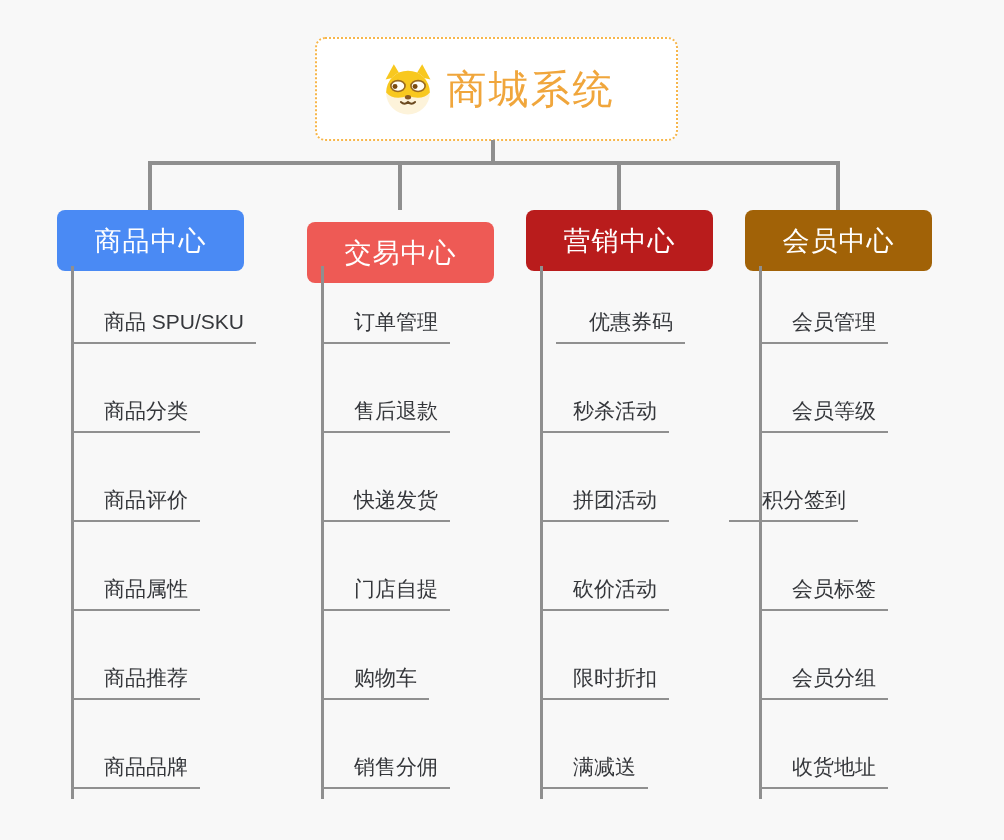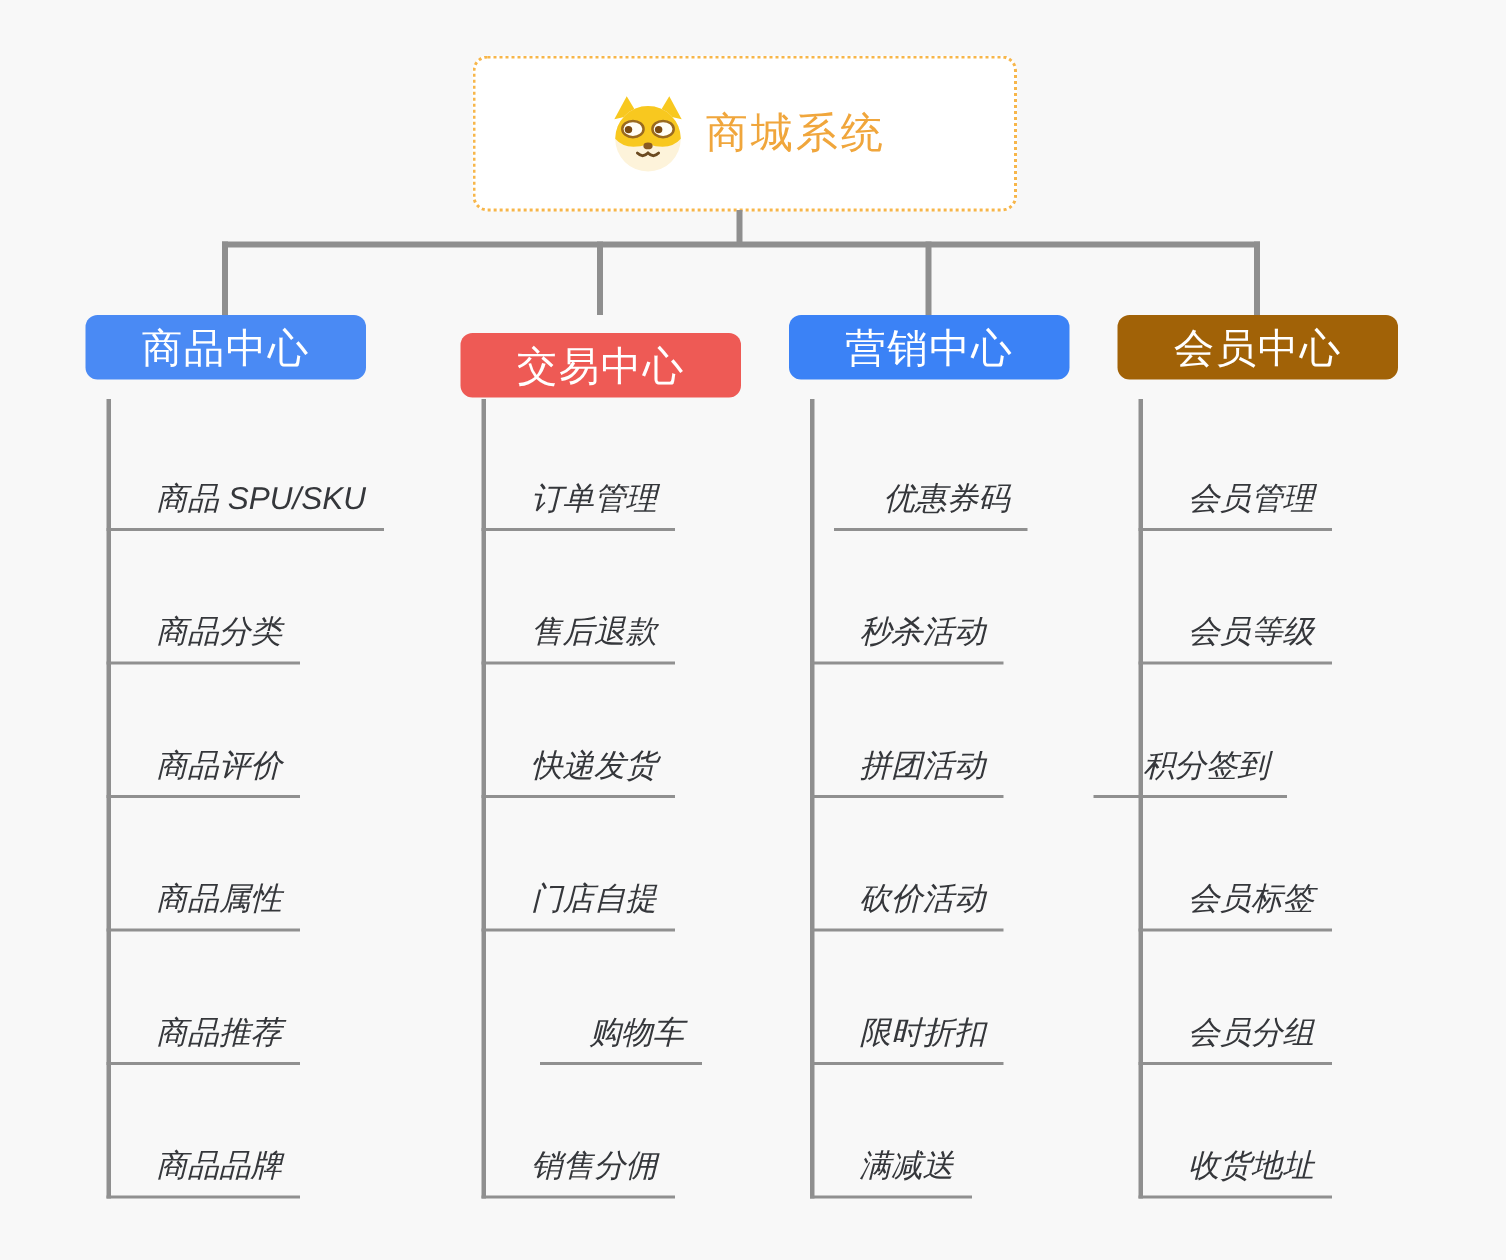--- a/index.html
+++ b/index.html
@@ -24,21 +24,21 @@
     background: #ffffff;
     border: 2px dotted #f7b64a;
     border-radius: 10px;
     box-sizing: border-box;
     display: flex;
     align-items: center;
     justify-content: center;
     gap: 10px;
   }
   .root-title {
-    font-size: 28px;
+    font-size: 40px;
     letter-spacing: 2px;
     color: #f0a63c;
     font-weight: 500;
     white-space: nowrap;
   }
   .dog {
     display: inline-flex;
     width: 58px;
     height: 52px;
   }
@@ -54,39 +54,38 @@
     width: 3px;
     top: 266px;
     height: 533px;
     background: #8f8f8f;
   }
   
   .branch-box {
     position: absolute;
     top: 210px;
     width: 187px;
-    height: 43px;
+    height: 61px;
     border-radius: 8px;
     display: flex;
     align-items: center;
     justify-content: center;
   }
   .branch-label {
     color: #ffffff;
     font-size: 27px;
     letter-spacing: 1px;
     white-space: nowrap;
   }
   
   .leaf {
     position: absolute;
     height: 46px;
     display: flex;
-    align-items: flex-end;
-    font-style: italic;
+    align-items: flex-start;
   }
   .leaf-label {
     display: inline-block;
     padding: 0 12px 6px 33px;
     font-size: 21px;
     color: #35373b;
     white-space: nowrap;
     border-bottom: 2px solid #909090;
   }
 </style>
@@ -152,28 +151,28 @@
     </div>
   <div class="leaf" style="left:321px; top:397px;">
       <span class="leaf-label">售后退款</span>
     </div>
   <div class="leaf" style="left:321px; top:486px;">
       <span class="leaf-label">快递发货</span>
     </div>
   <div class="leaf" style="left:321px; top:575px;">
       <span class="leaf-label">门店自提</span>
     </div>
-  <div class="leaf" style="left:321px; top:664px;padding-left:39px;">
+  <div class="leaf" style="left:321px; top:664px;">
       <span class="leaf-label">购物车</span>
     </div>
   <div class="leaf" style="left:321px; top:753px;">
       <span class="leaf-label">销售分佣</span>
     </div>
 
-  <div class="branch-box" style="left: 526px; background-color: #3b82f6;">
+  <div class="branch-box" style="left: 526px; background-color: #b91c1c;">
     <span class="branch-label">营销中心</span>
   </div>
   <div class="spine" style="left:540px;"></div>
   <div class="leaf" style="left:540px; top:308px;padding-left:16px;">
       <span class="leaf-label">优惠券码</span>
     </div>
   <div class="leaf" style="left:540px; top:397px;">
       <span class="leaf-label">秒杀活动</span>
     </div>
   <div class="leaf" style="left:540px; top:486px;">

